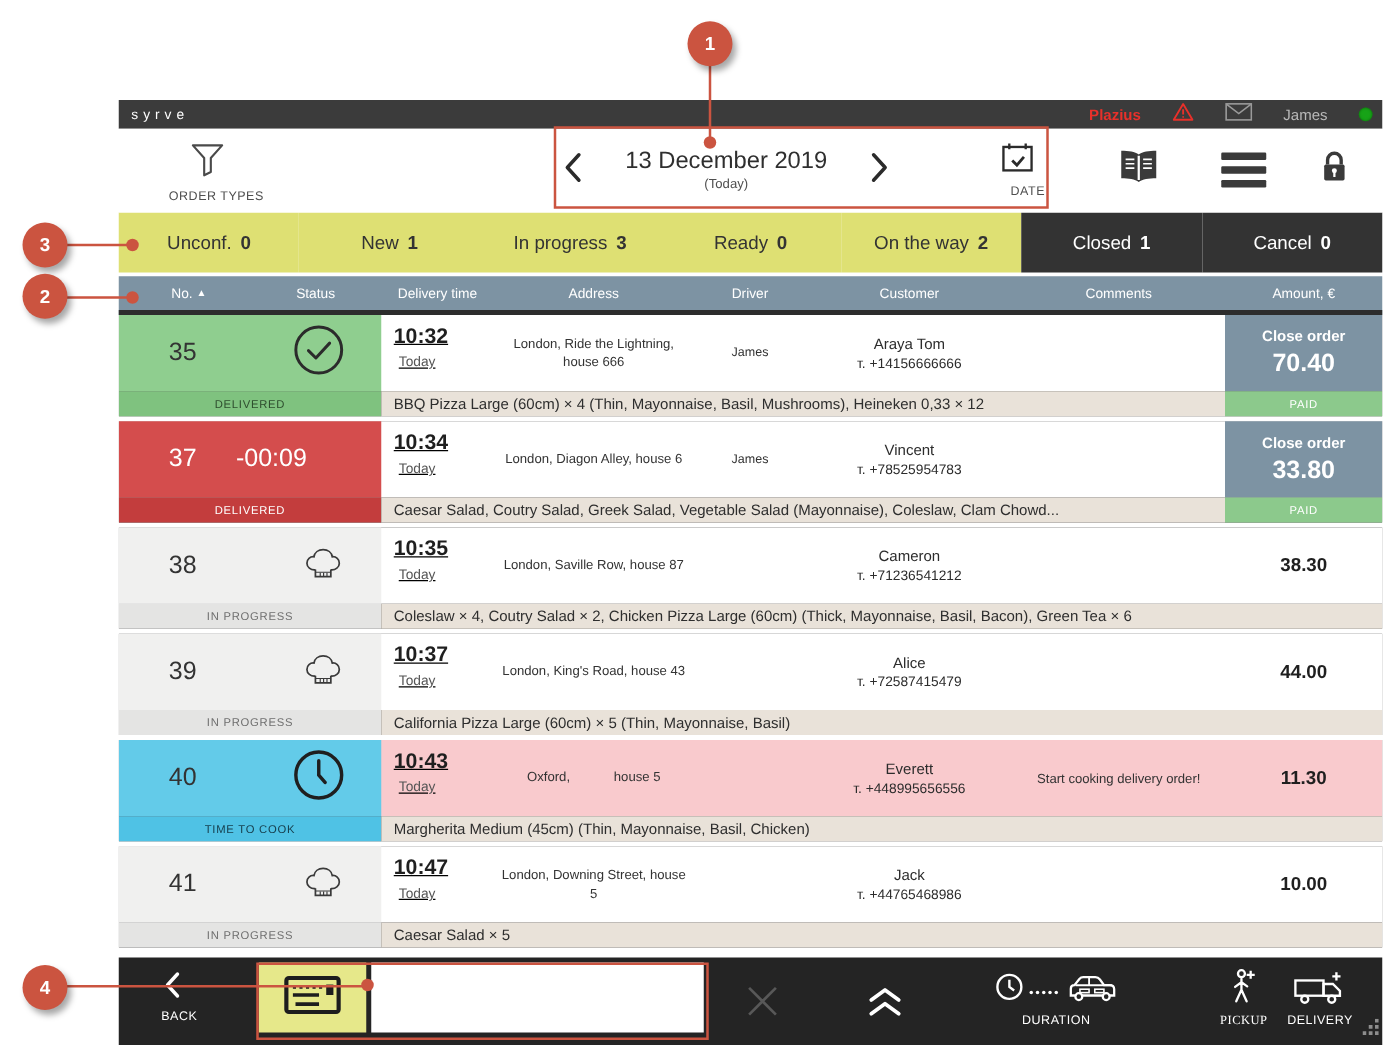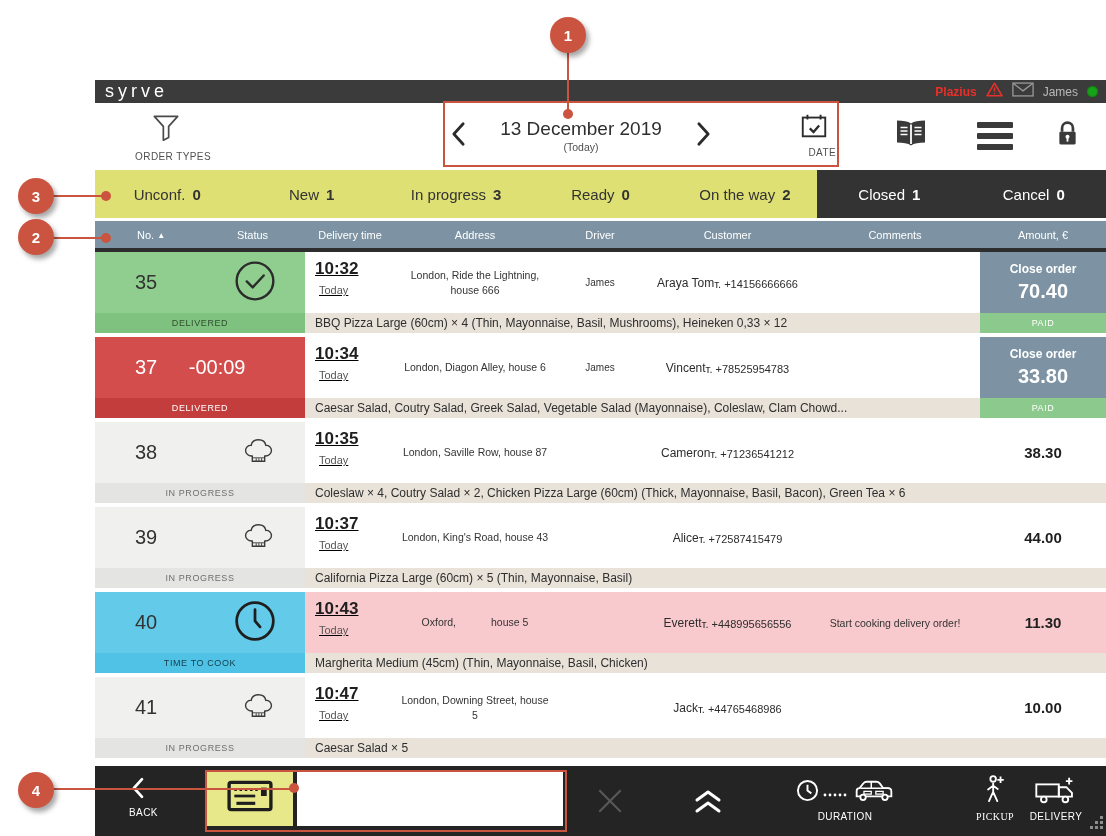--- a/index.html
+++ b/index.html
@@ -7,22 +7,22 @@
     font-family:"Liberation Sans","DejaVu Sans",sans-serif; overflow:hidden; }
   .page { position:relative; width:1106px; height:836px; }
 
   
   .app { position:absolute; left:95px; top:80px; width:1011px; height:756px;
          display:flex; flex-direction:column; background:#fff; }
 
   
   .topbar { height:23px; background:#3b3b3b; display:flex; align-items:center;
             padding:0 8px 0 10px; flex:none; }
-  .brand { color:#fff; font-size:18px; letter-spacing:4px; }
-  .topbar-right { margin-left:auto; display:flex; align-items:center; gap:9px; }
+  .brand { color:#fff; font-size:11px; letter-spacing:4px; }
+  .topbar-right { margin-left:auto; display:flex; align-items:center; gap:25px; }
   .plazius { color:#e8302a; font-weight:bold; font-size:12px; }
   .username { color:#b9b9b9; font-size:12px; }
   .green-dot { width:11px; height:11px; border-radius:50%; background:#17a317;
                box-shadow:inset 0 0 2px #0a5c0a; }
 
   
   .header { height:67px; background:#fff; position:relative; flex:none; }
   .ordertypes { position:absolute; left:26px; top:8px; width:90px; text-align:center; cursor:pointer; }
   .ordertypes .lbl, .datepick .lbl { font-size:10px; color:#4f4f4f; margin-top:2px; letter-spacing:.4px;text-align:right; }
   .date-nav { position:absolute; left:352px; top:9px; width:268px; height:46px;
@@ -72,21 +72,21 @@
   .order-timer { font-size:20px; color:#fff; }
   .status-strip { width:210px; flex:none; font-size:9px; letter-spacing:.6px;
                   display:flex; align-items:center; justify-content:center; }
   .cell-time { width:90px; flex:none; padding:7px 0 0 10px;text-decoration:underline; }
   .t-big { font-size:17px; font-weight:bold; color:#1f1f1f; }
   .t-day { font-size:11px; color:#555; margin-top:5px; padding-left:4px; }
   .cell-addr { width:160px; flex:none; font-size:10.5px; color:#333; display:flex;
                align-items:center; justify-content:center; text-align:center; padding:0 6px; line-height:1.4; }
   .cell-driver { width:90px; flex:none; font-size:10px; color:#333; display:flex;
                  align-items:center; justify-content:center; }
-  .cell-cust { width:165px; flex:none; display:flex; 
+  .cell-cust { width:165px; flex:none; display:flex; flex-direction:column;
                align-items:center; justify-content:center; }
   .c-name { font-size:12px; color:#2c2c2c; }
   .c-phone { font-size:11px; color:#2c2c2c; margin-top:3px; }
   .cell-comment { width:170px; flex:none; font-size:10.5px; color:#333; display:flex;
                   align-items:center; justify-content:center; text-align:center; padding:0 8px; }
   .cell-amount { flex:1; display:flex; }
   .plain-amount { width:100%; display:flex; align-items:center; justify-content:center;
                   font-size:15px; font-weight:bold; color:#1f1f1f; }
   .close-block { display:none; width:100%; flex-direction:column; align-items:center;
                  justify-content:center; background:#7d93a3; color:#fff; gap:4px; }

